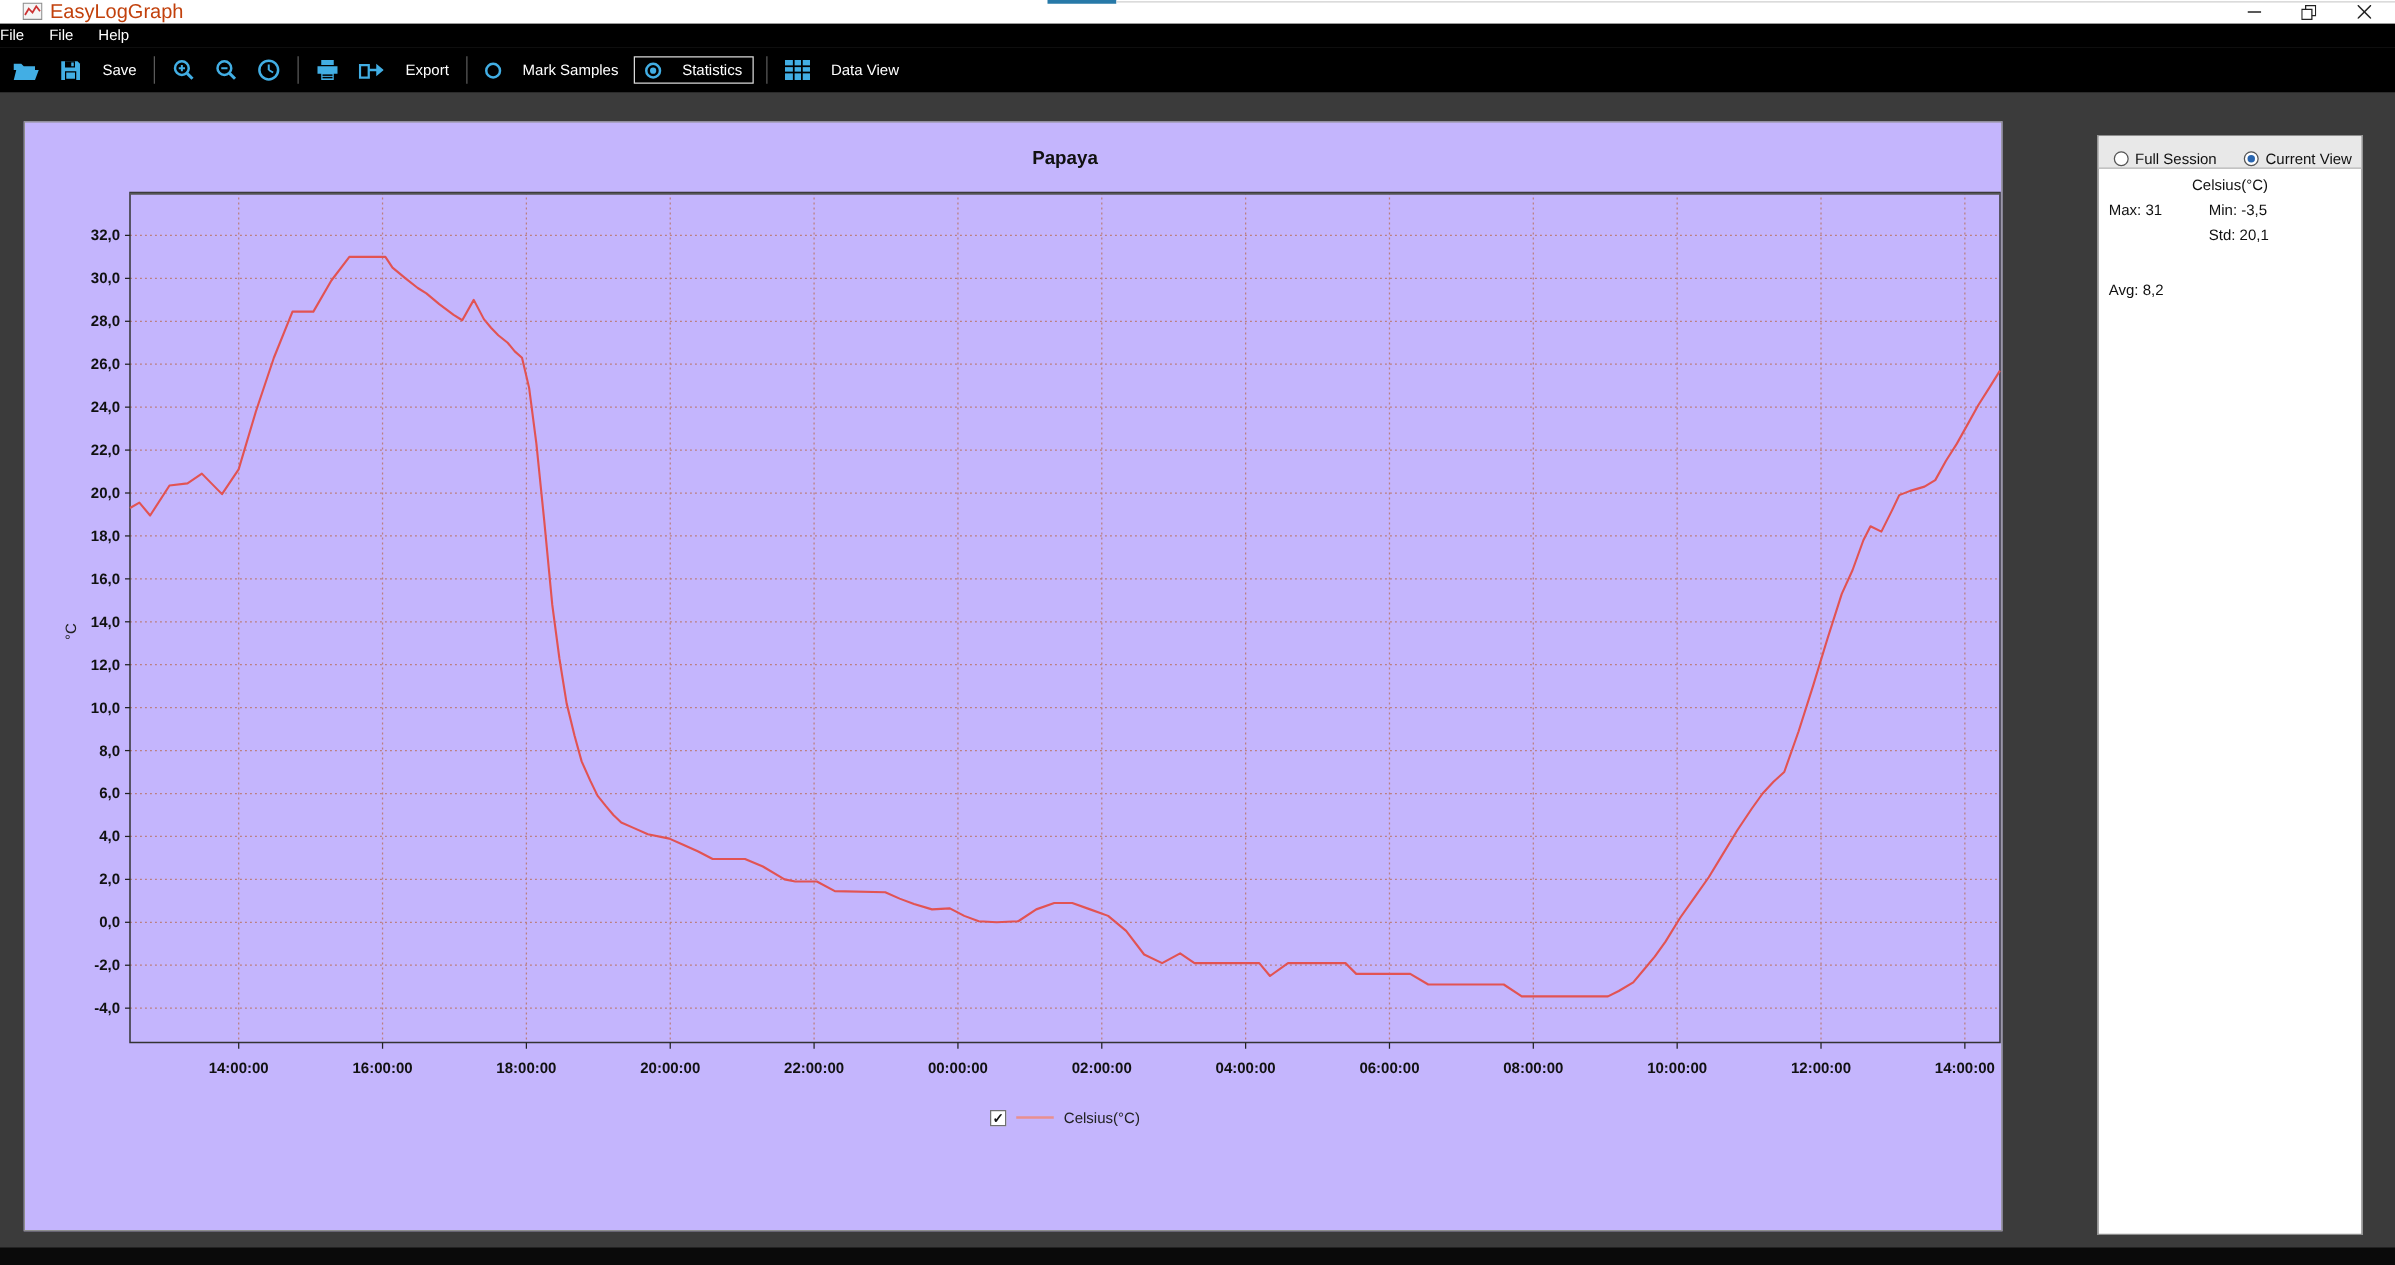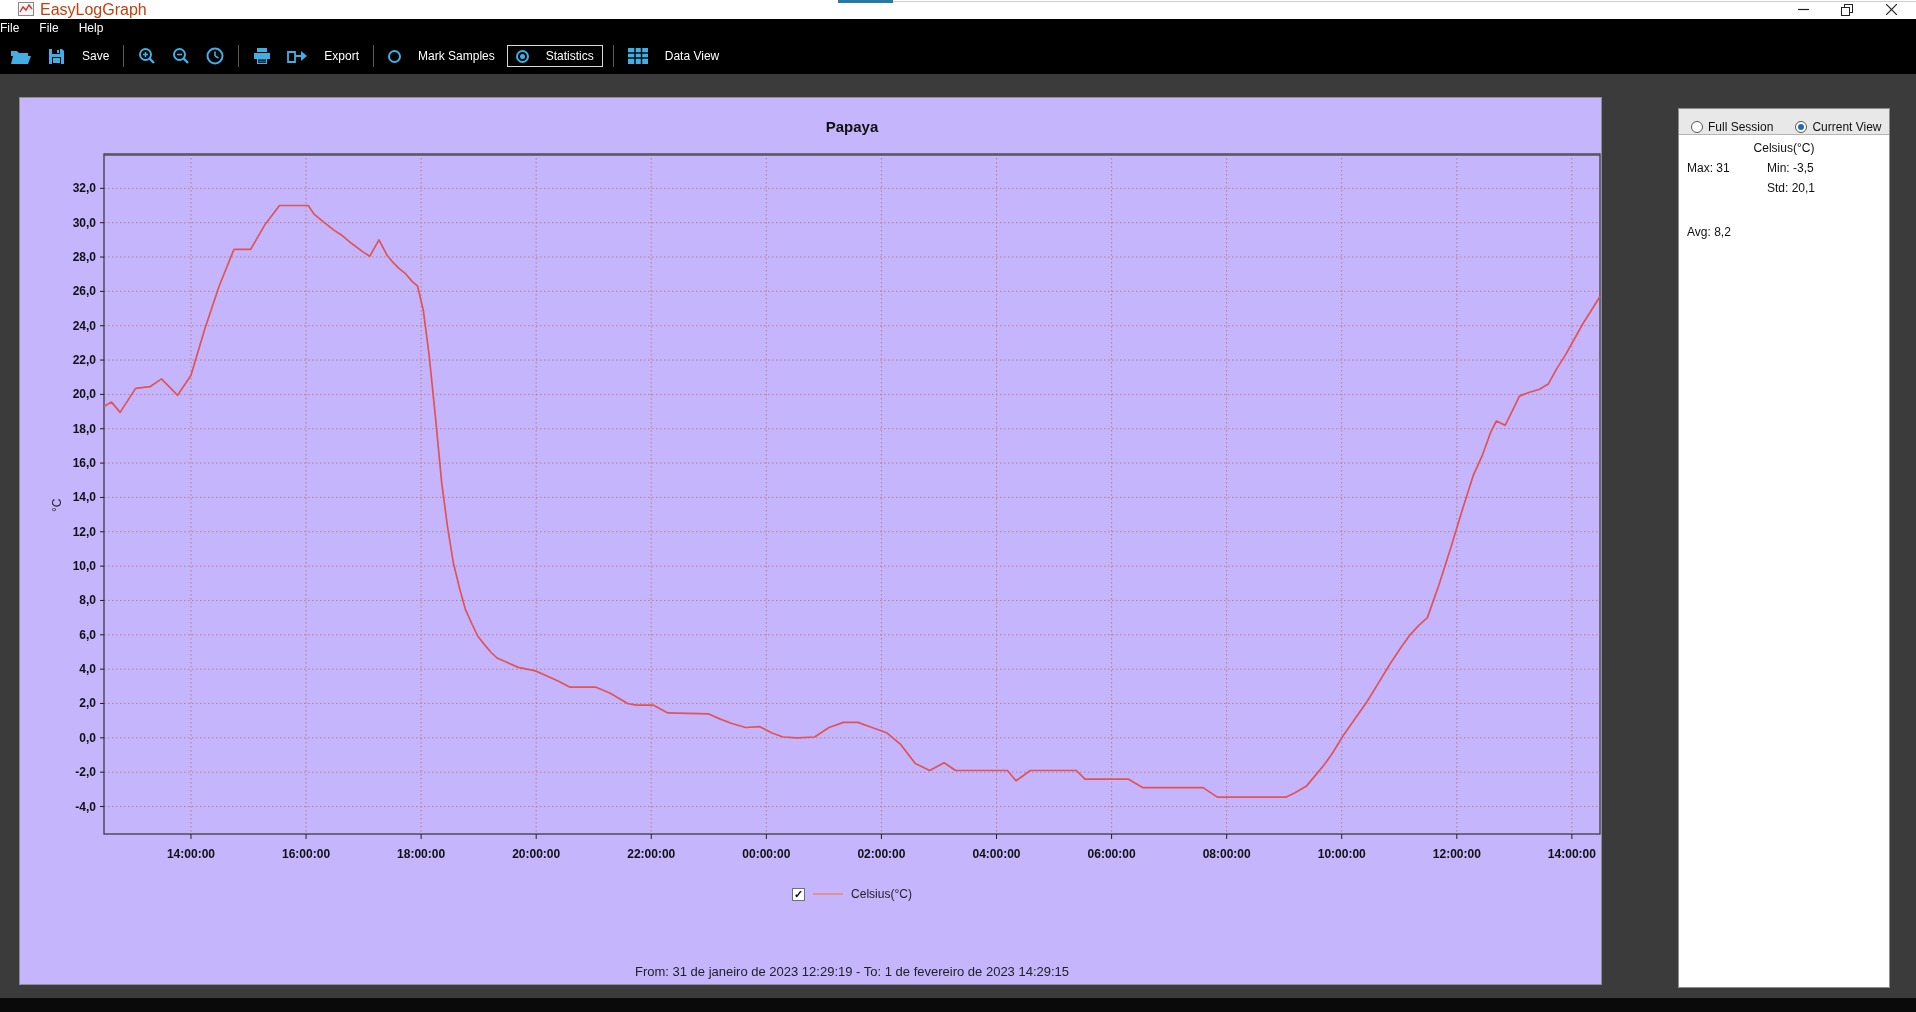--- a/index.html
+++ b/index.html
@@ -290,21 +290,20 @@
       <line x1="1551.8867076923075" x2="1551.8867076923075" y1="736" y2="741" stroke="#222" stroke-width="1"></line>
       <text x="1551.8867076923075" y="760" text-anchor="middle" font-size="12" font-weight="bold" fill="#111">14:00:00</text>
       <polyline points="84.0,308.4 91.5,304.1 100.1,314.4 115.6,290.4 130.0,288.7 141.5,280.9 157.6,297.3 170.9,277.5 184.7,231.2 199.1,188.2 214.0,151.3 230.7,151.3 245.1,126.4 259.5,107.5 288.3,107.5 294.0,116.1 304.4,124.7 314.2,132.4 321.1,136.7 331.4,145.3 342.9,153.9 349.8,158.2 359.0,141.9 367.1,157.3 372.8,164.2 378.6,170.2 386.1,176.2 391.8,183.1 397.6,188.2 403.3,212.3 409.1,256.9 415.4,318.7 421.8,385.7 427.5,428.6 433.3,464.7 439.6,490.4 445.3,511.1 452.2,526.5 458.0,538.5 464.9,547.1 470.7,554.0 477.0,560.0 486.8,564.3 498.3,569.4 515.5,572.9 527.0,578.0 538.6,583.2 550.1,589.2 576.0,589.2 590.3,595.2 607.6,605.5 616.2,607.2 633.5,607.2 647.9,614.9 688.2,615.8 699.7,620.9 711.2,625.2 725.6,629.5 739.9,628.7 751.4,634.7 763.0,639.0 777.3,639.8 794.6,639.0 809.0,629.5 823.4,624.4 837.8,624.4 852.1,629.5 866.5,634.7 880.9,646.7 895.3,665.6 909.7,672.5 924.1,664.7 935.6,672.5 987.4,672.5 996.0,682.8 1010.4,672.5 1056.4,672.5 1065.0,681.1 1108.2,681.1 1122.6,689.6 1183.0,689.6 1197.4,699.1 1266.4,699.1 1275.0,694.8 1286.6,687.9 1295.2,677.6 1303.8,667.3 1312.4,655.3 1324.0,636.4 1335.5,620.1 1347.0,603.8 1358.5,584.9 1370.0,566.0 1381.5,548.8 1390.1,536.8 1398.8,527.4 1407.4,519.6 1418.9,487.0 1430.4,450.9 1441.9,413.2 1453.4,377.1 1462.0,358.2 1470.7,334.2 1476.4,323.0 1485.1,327.3 1493.7,310.1 1499.4,298.1 1508.1,294.7 1519.6,291.3 1528.2,286.1 1536.8,270.6 1545.5,256.9 1554.1,241.5 1562.7,226.0 1571.4,212.3 1580.0,198.5" fill="none" stroke="#e25353" stroke-width="1.7" stroke-linejoin="round"></polyline>
     </svg>
   <div id="y-axis-unit" class="abs">°C</div>
   <div id="legend-row" class="abs">
     <div id="legend-checkbox">✓</div>
     <div id="legend-line"></div>
     <div id="legend-label">Celsius(°C)</div>
   </div>
-  <div id="chart-footer" class="abs">From: 31 de janeiro de 2023 12:29:19  -  To: 1 de fevereiro de 2023 14:29:15</div>
 </div>
 
 <div id="stats-panel" class="abs">
   <div id="stats-header" class="abs">
     <div class="radio-row" style="margin-left:12px">
       <span class="radio"></span>
       <span>Full Session</span>
     </div>
     <div class="radio-row" style="margin-left:22px">
       <span class="radio">

